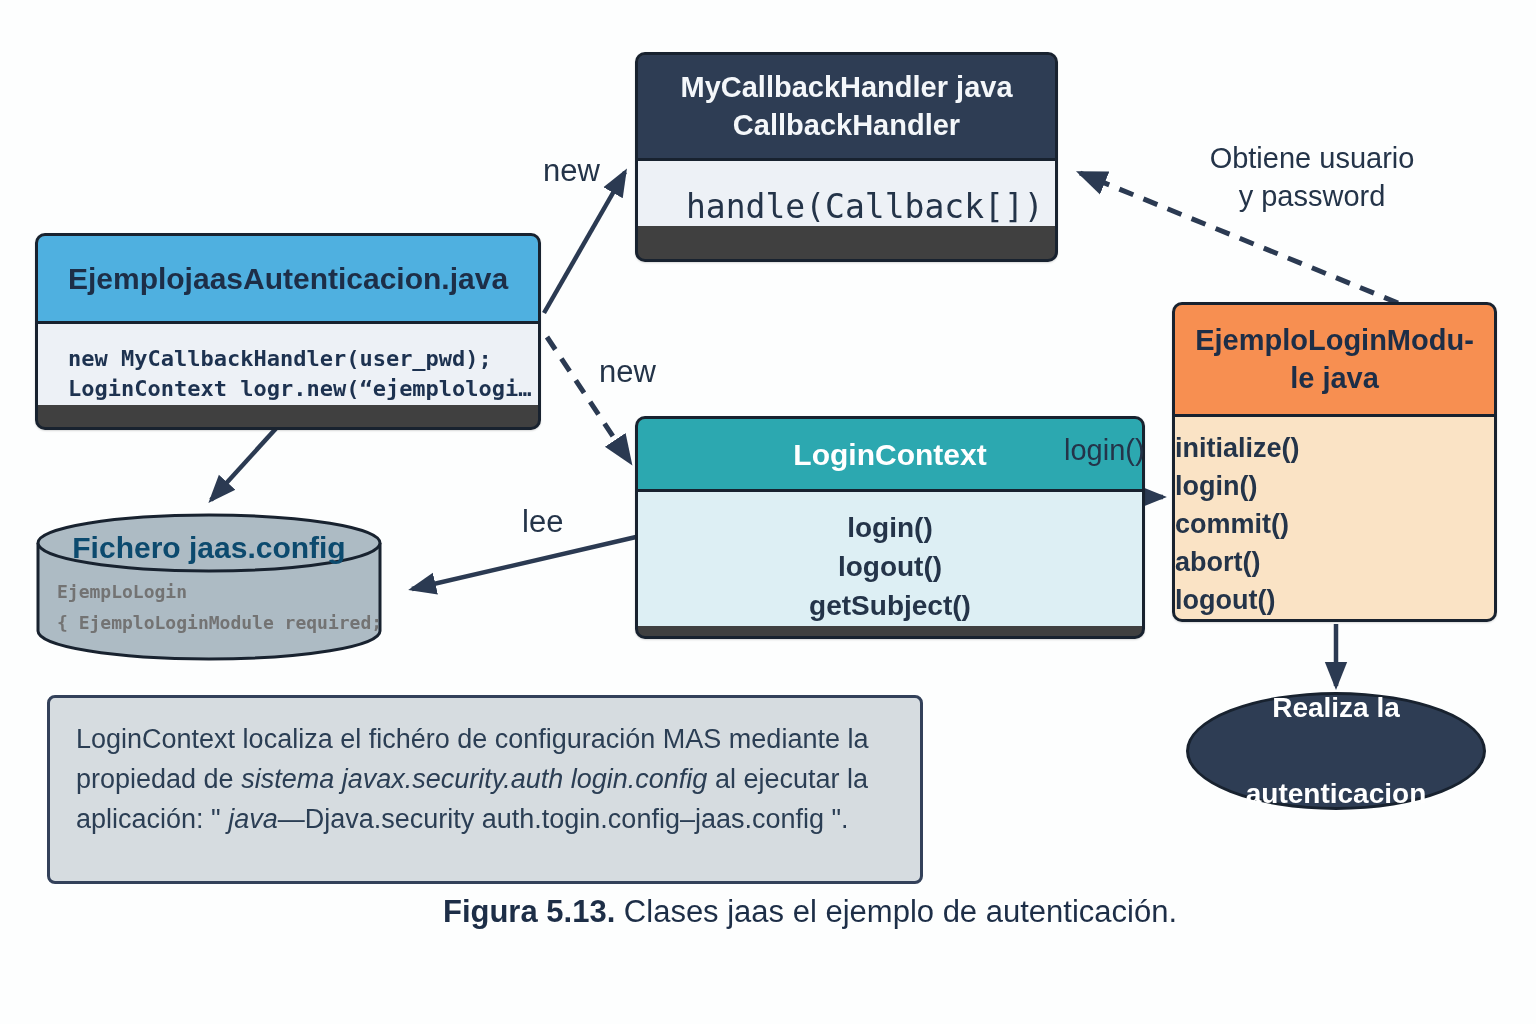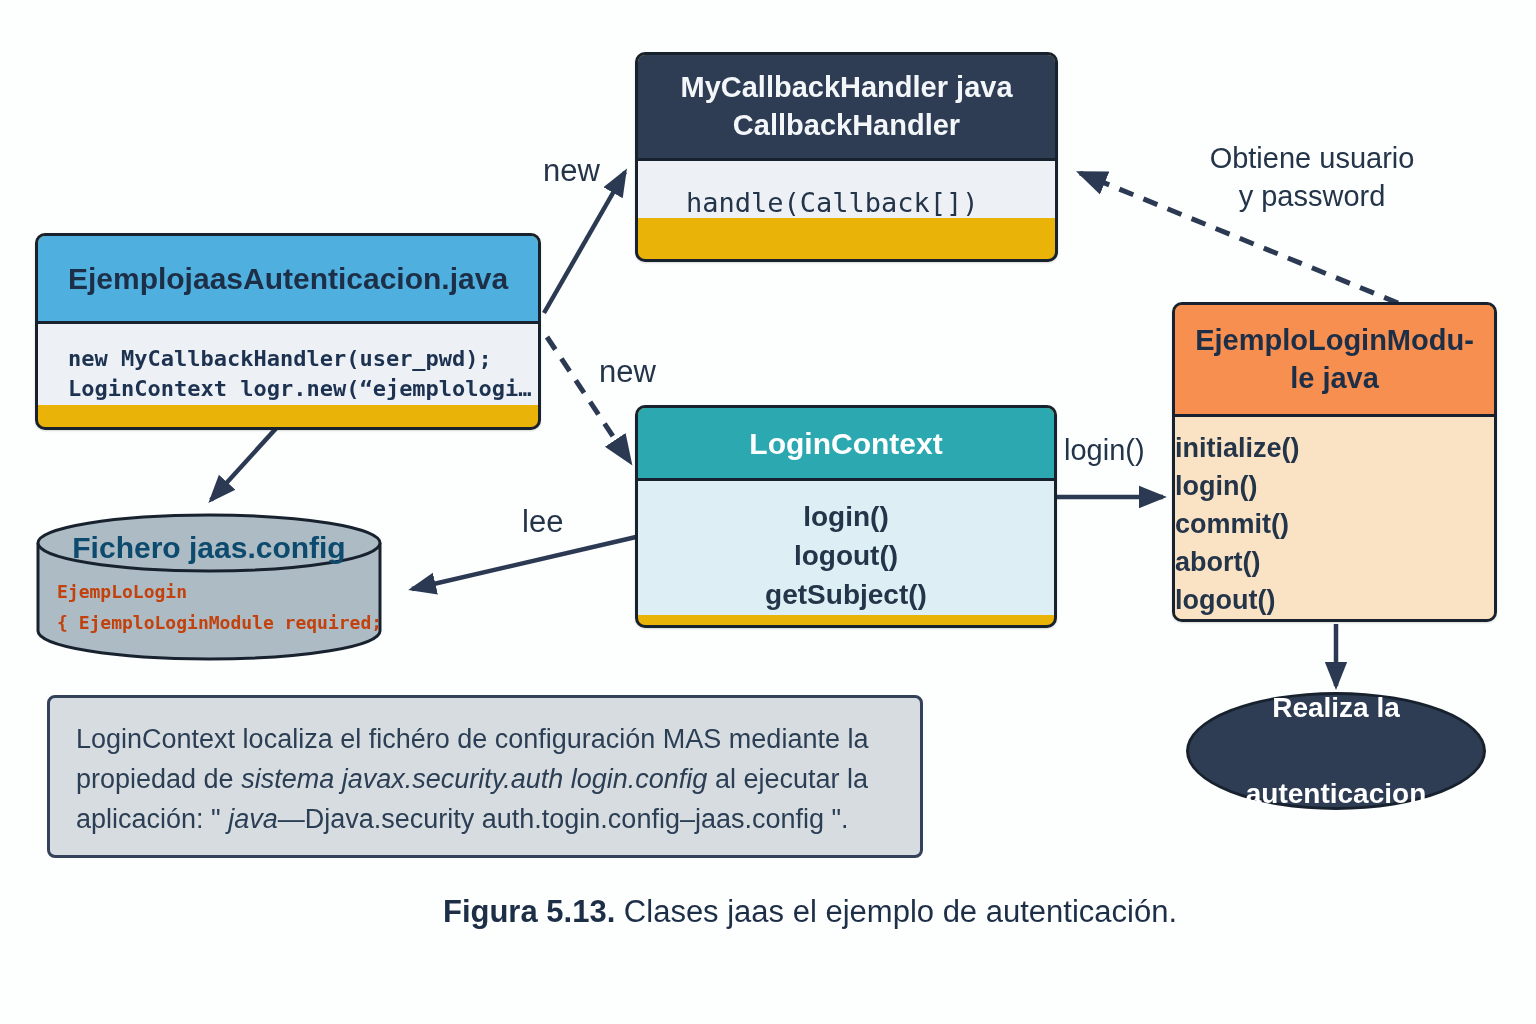--- a/index.html
+++ b/index.html
@@ -2,62 +2,62 @@
 <html><head>
 <meta charset="utf-8">
 <style>
   * { margin:0; padding:0; box-sizing:border-box; }
   html,body { width:1536px; height:1024px; background:#ffffff; overflow:hidden;
               font-family:"Liberation Sans", sans-serif; }
   .stage { position:relative; width:1536px; height:1024px; background:#fdfefe; }
 
   
   .classbox { position:absolute; border:3px solid #18222f; border-radius:10px;
-              overflow:hidden; background:#eab308; box-shadow:0 1px 2px rgba(0,0,0,.15); }
+              overflow:hidden; background:#404040; box-shadow:0 1px 2px rgba(0,0,0,.15); }
   .classbox .hdr { display:flex; flex-direction:column; align-items:center; justify-content:center;
                    font-weight:bold; line-height:1.3; border-bottom:3px solid #18222f; }
   .classbox .bdy { }
 
   .box-callback { left:635px; top:52px; width:423px; height:210px; }
   .box-callback .hdr { height:106px; background:#2e3d54; color:#f4f7fa; font-size:29px; }
   .box-callback .bdy { padding:26px 0 0 48px; font-family:"DejaVu Sans Mono", monospace;
-                       font-size:27px; color:#243449; background:#edf1f6; }
+                       font-size:33px; color:#243449; background:#edf1f6; }
 
   .box-jaas { left:35px; top:233px; width:506px; height:197px; }
   .box-jaas .hdr { height:88px; background:#4fb0e0; color:#1d2e47; font-size:30px; }
   .box-jaas .bdy { padding:20px 0 0 30px; font-family:"DejaVu Sans Mono", monospace;
                    font-weight:bold; font-size:22px; line-height:1.38; color:#1d3250;
                    background:#edf1f6; white-space:nowrap; }
 
-  .box-logincontext { left:635px; top:405px; width:422px; height:223px; }
+  .box-logincontext { left:635px; top:416px; width:510px; height:223px; }
   .box-logincontext .hdr { height:73px; background:#2ca8b0; color:#ffffff; font-size:30px; }
   .box-logincontext .bdy { background:#ddeff4; text-align:center; padding-top:16px;
                            font-weight:bold; font-size:28px; line-height:1.4; color:#243449; }
 
   .box-loginmodule { left:1172px; top:302px; width:325px; height:320px; }
   .box-loginmodule .hdr { height:112px; background:#f78f51; color:#1d2e47; font-size:29px; }
   .box-loginmodule .bdy { background:#fae3c5; text-align:left; padding-top:12px;
                           font-weight:bold; font-size:27px; line-height:1.41; color:#243449; }
 
   
   .cylinder { position:absolute; left:35px; top:513px; width:348px; height:152px; }
   .cylinder svg { position:absolute; left:0; top:0; }
   .cyl-title { position:absolute; left:0; top:18px; width:100%; text-align:center;
                font-weight:bold; font-size:30px; color:#0c4a6e; }
   .cyl-code { position:absolute; left:22px; top:64px; font-family:"DejaVu Sans Mono", monospace;
-              font-weight:bold; font-size:18px; line-height:1.7; color:#c2410c; white-space:nowrap; }
+              font-weight:bold; font-size:18px; line-height:1.7; color:#737373; white-space:nowrap; }
 
   
   .terminator { position:absolute; left:1186px; top:692px; width:300px; height:118px;
                 background:#2e3d54; border:3px solid #18222f; border-radius:50%;
                 display:flex; flex-direction:column; align-items:center; justify-content:center;
                 color:#ffffff; font-weight:bold; font-size:28px; line-height:1.35;gap:48px; }
 
   
-  .note { position:absolute; left:47px; top:695px; width:876px; height:163px;
+  .note { position:absolute; left:47px; top:695px; width:876px; height:189px;
           background:#d6dce0; border:3px solid #33415a; border-radius:8px;
           padding:22px 26px; font-size:27px; line-height:1.48; color:#2b3e54; }
   .note i { font-style:italic; }
 
   .caption { position:absolute; left:84px; top:894px; width:1452px; text-align:center;
              font-size:31px; color:#1d2e47; }
   .caption b { font-weight:bold; }
 
   
   .lbl { position:absolute; font-weight:normal; color:#243449; white-space:nowrap; }

